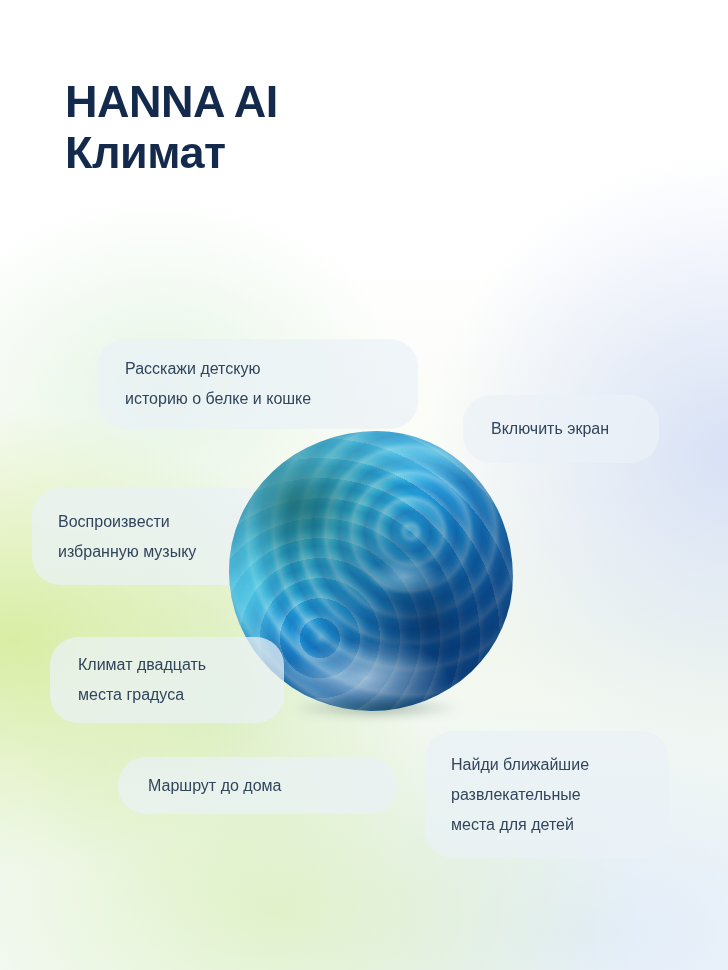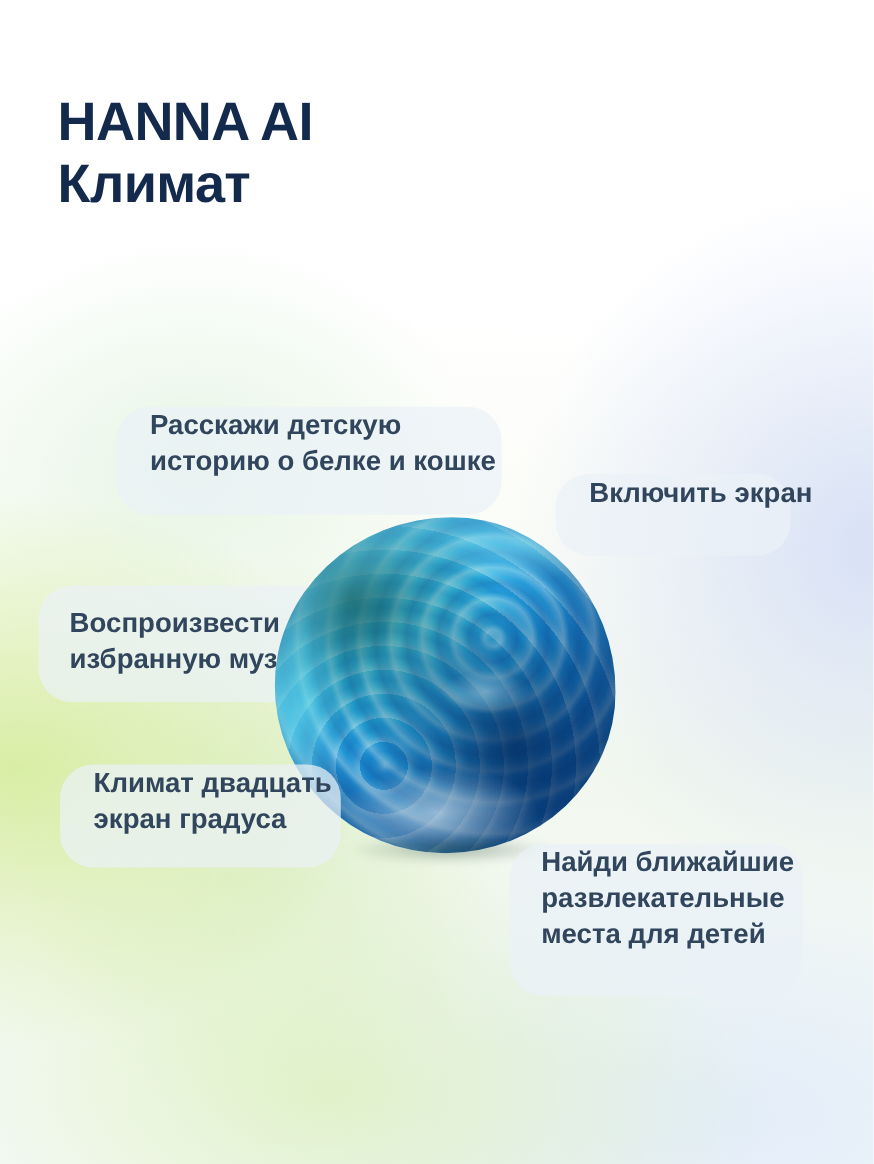--- a/index.html
+++ b/index.html
@@ -17,35 +17,35 @@
       radial-gradient(ellipse 300px 340px at 30% 72%, rgba(205,233,170,0.55), rgba(205,233,170,0) 70%),
       radial-gradient(ellipse 430px 430px at 100% 47%, rgba(214,224,246,0.95), rgba(214,224,246,0) 70%),
       radial-gradient(ellipse 620px 320px at 82% 96%, rgba(223,234,249,0.85), rgba(223,234,249,0) 72%),
       linear-gradient(180deg,#ffffff 0%,#ffffff 26%,#fafcf6 48%,#f2f8ee 66%,#f5fafa 100%);
   }
   .title{
     position:absolute;left:48px;top:76px;margin:0;
     font-size:45px;line-height:51px;font-weight:bold;
     letter-spacing:-0.5px;color:#132a4d;
   }
-  .title span{display:block;}
+  .title span{display:block;margin-left:17px;}
   .bubble{
-    position:absolute;display:flex;
+    position:absolute;display:flex;align-items:center;
     background:rgba(234,241,247,0.72);
     border-radius:28px;
-    color:#31455c;font-size:23px;line-height:30px;font-weight:700;
+    color:#31455c;font-size:16px;line-height:30px;font-weight:400;
     white-space:pre;padding:0 28px;box-sizing:border-box;
   }
   .b1{left:97px; top:339px; width:321px;height:90px; z-index:3;}
   .b2{left:463px;top:395px; width:196px;height:68px; z-index:3;}
   .b3{left:32px; top:488px; width:246px;height:97px; z-index:0; padding:16px 26px;}
   .b4{left:486px;top:549px; width:218px;height:123px; z-index:3; padding:0 24px;}
   .b5{left:50px; top:637px; width:234px;height:86px; z-index:3;}
   .b6{left:118px;top:757px; width:279px;height:57px; z-index:3; padding:0 30px;}
-  .b7{left:425px;top:703px; width:244px;height:127px; z-index:3; padding:0 26px;}
+  .b7{left:425px;top:731px; width:244px;height:127px; z-index:3; padding:0 26px;}
   .orb{
     position:absolute;left:229px;top:431px;width:284px;height:280px;z-index:1;
     border-radius:52% 48% 50% 50% / 50% 52% 48% 50%;
     background:
       radial-gradient(circle at 70% 68%, rgba(6,45,95,0.85) 0%, rgba(6,45,95,0.45) 22%, rgba(6,45,95,0) 48%),
       radial-gradient(circle at 22% 24%, rgba(12,84,88,0.90) 0%, rgba(12,84,88,0.40) 18%, rgba(12,84,88,0) 42%),
       repeating-radial-gradient(circle at 64% 36%, rgba(235,253,255,0) 0px, rgba(235,253,255,0.35) 7px, rgba(22,122,202,0.18) 12px, rgba(8,70,160,0.28) 20px, rgba(235,253,255,0) 26px),
       repeating-radial-gradient(circle at 32% 74%, rgba(230,252,255,0.40) 0px, rgba(230,252,255,0.08) 6px, rgba(20,130,210,0.25) 12px, rgba(230,252,255,0) 20px),
       radial-gradient(circle at 38% 34%, #4fd9f4 0%, #2cb7ea 30%, #1585d8 62%, #0b55ab 100%);
     box-shadow:
@@ -89,23 +89,26 @@
 историю о белке и кошке</span>
   </div>
 
   <div class="bubble b2">
     <span>Включить экран</span>
   </div>
 
 
   <div class="bubble b5">
     <span>Климат двадцать
-экран градуса</span>
+места градуса</span>
   </div>
 
+  <div class="bubble b6">
+    <span>Маршрут до дома</span>
+  </div>
 
   <div class="bubble b7">
     <span>Найди ближайшие
 развлекательные
 места для детей</span>
   </div>
 
 </div>
 
 </body></html>

